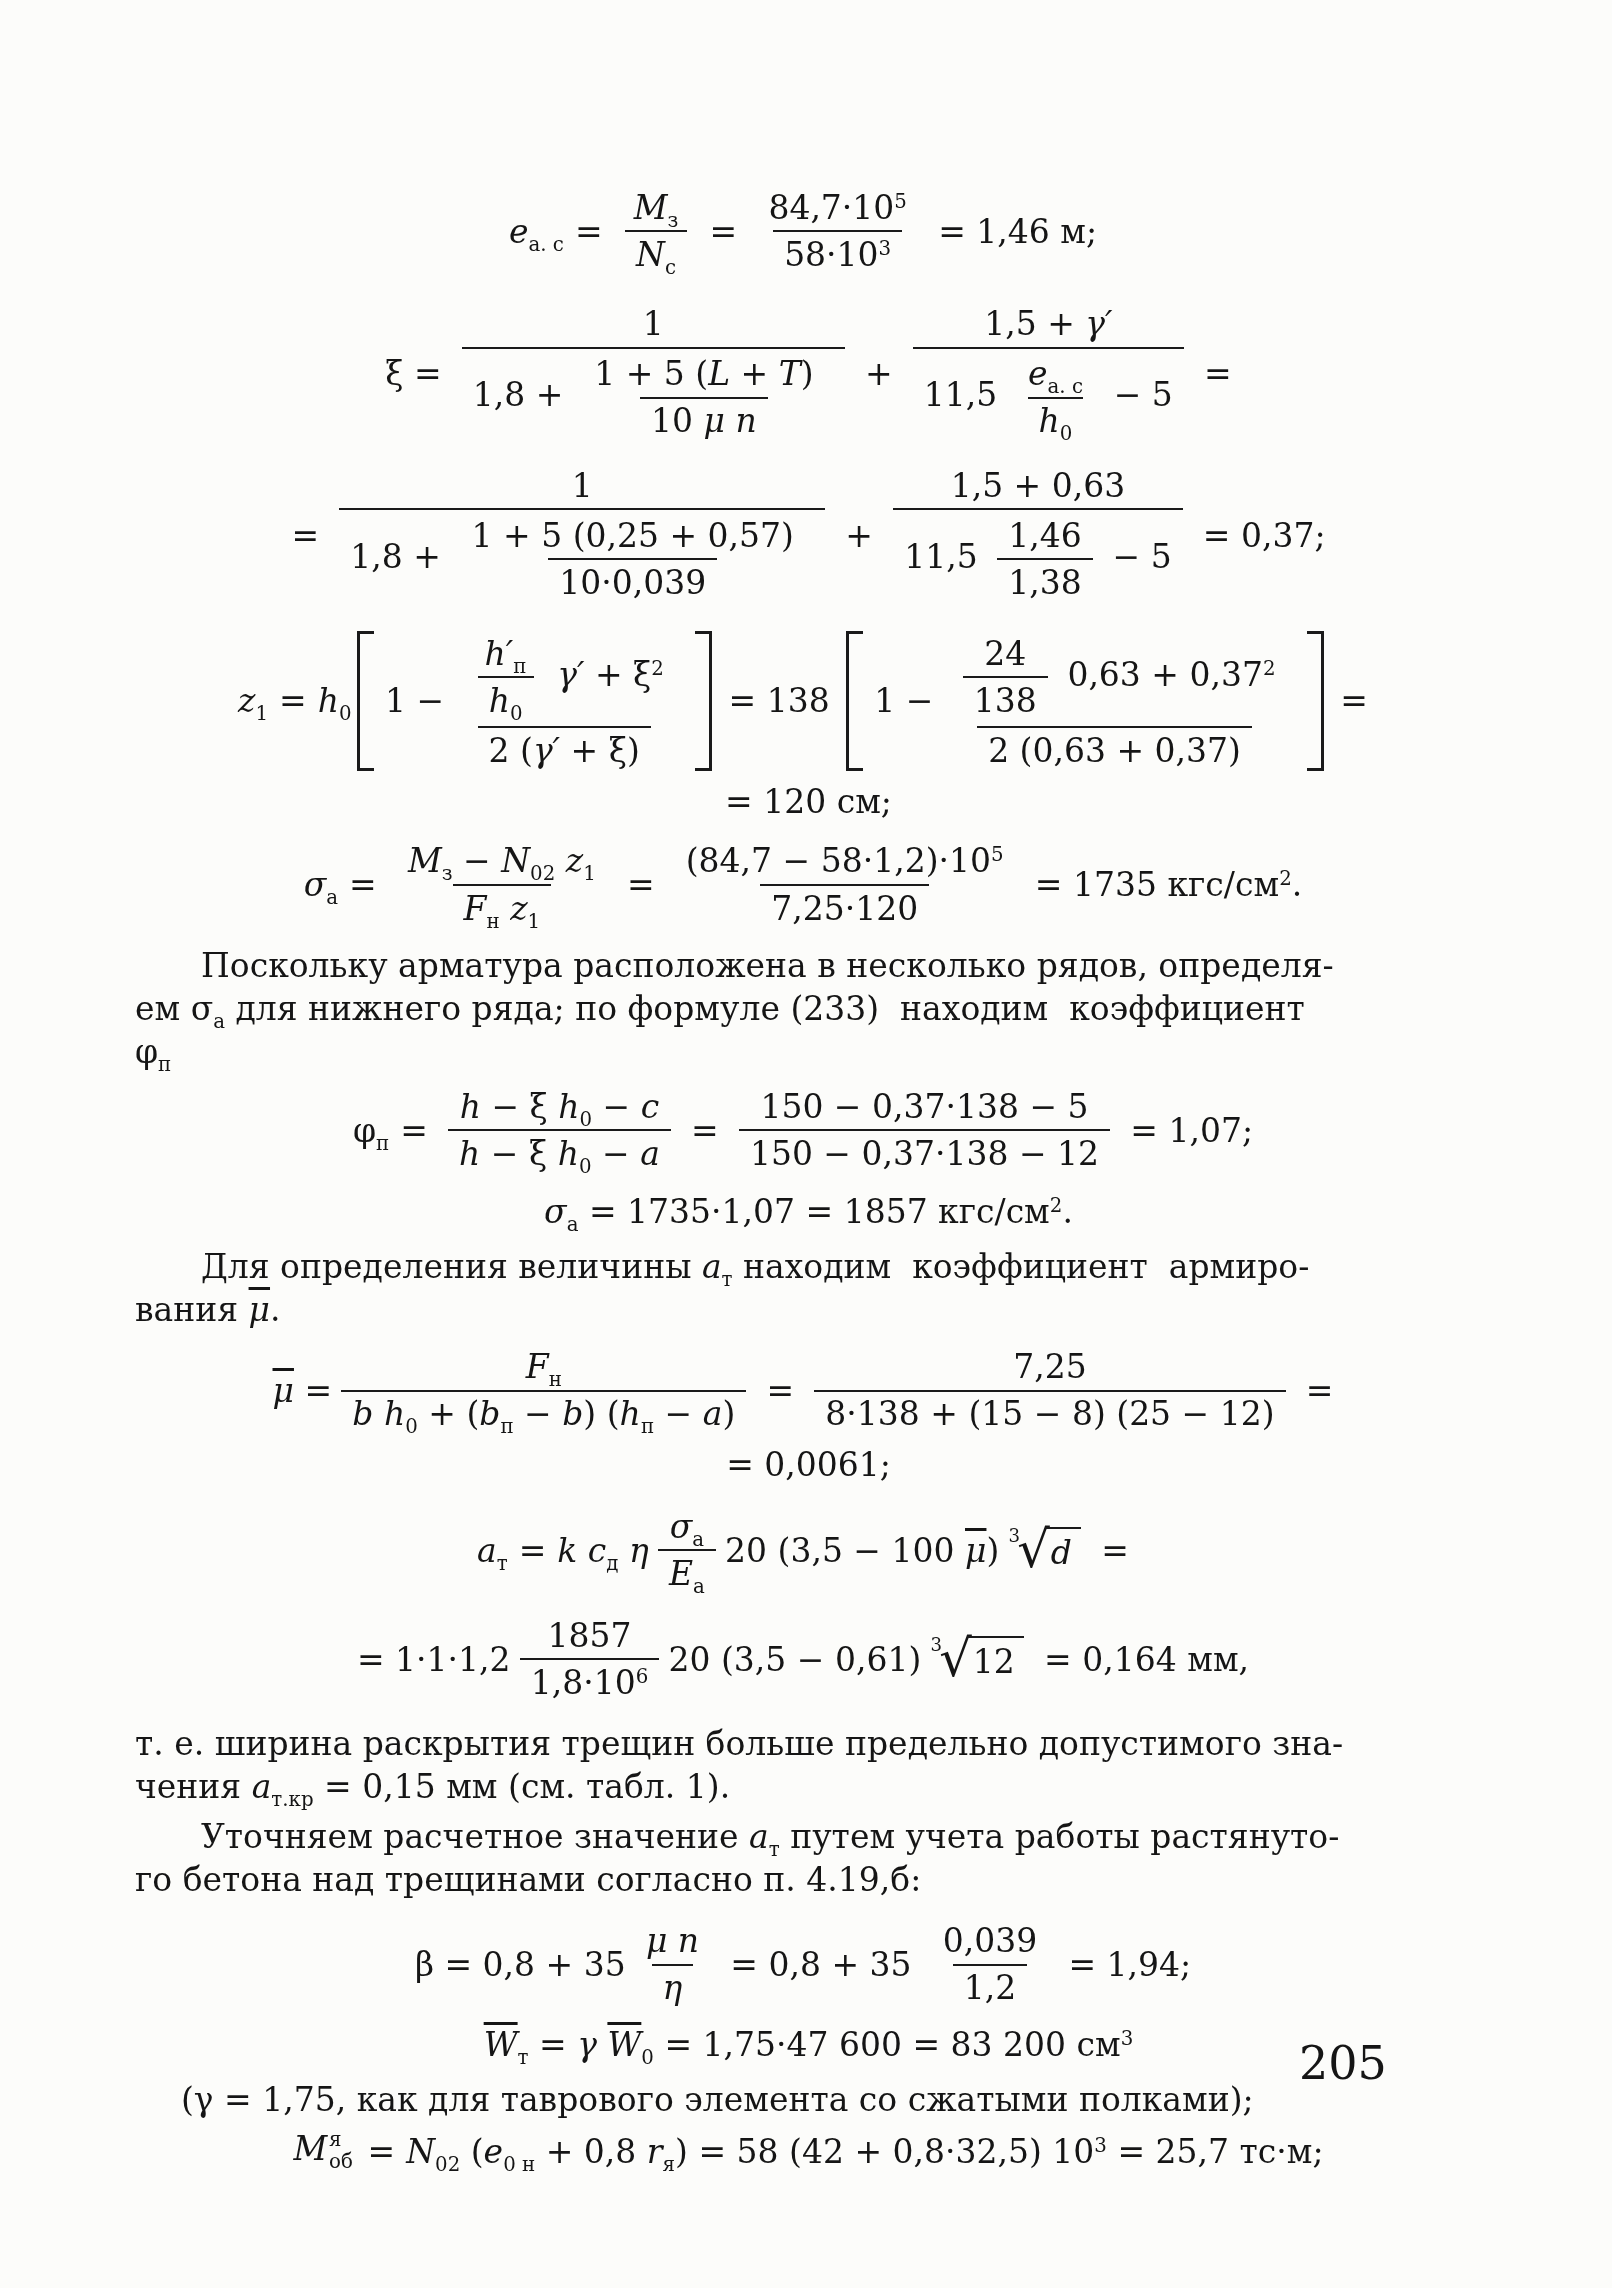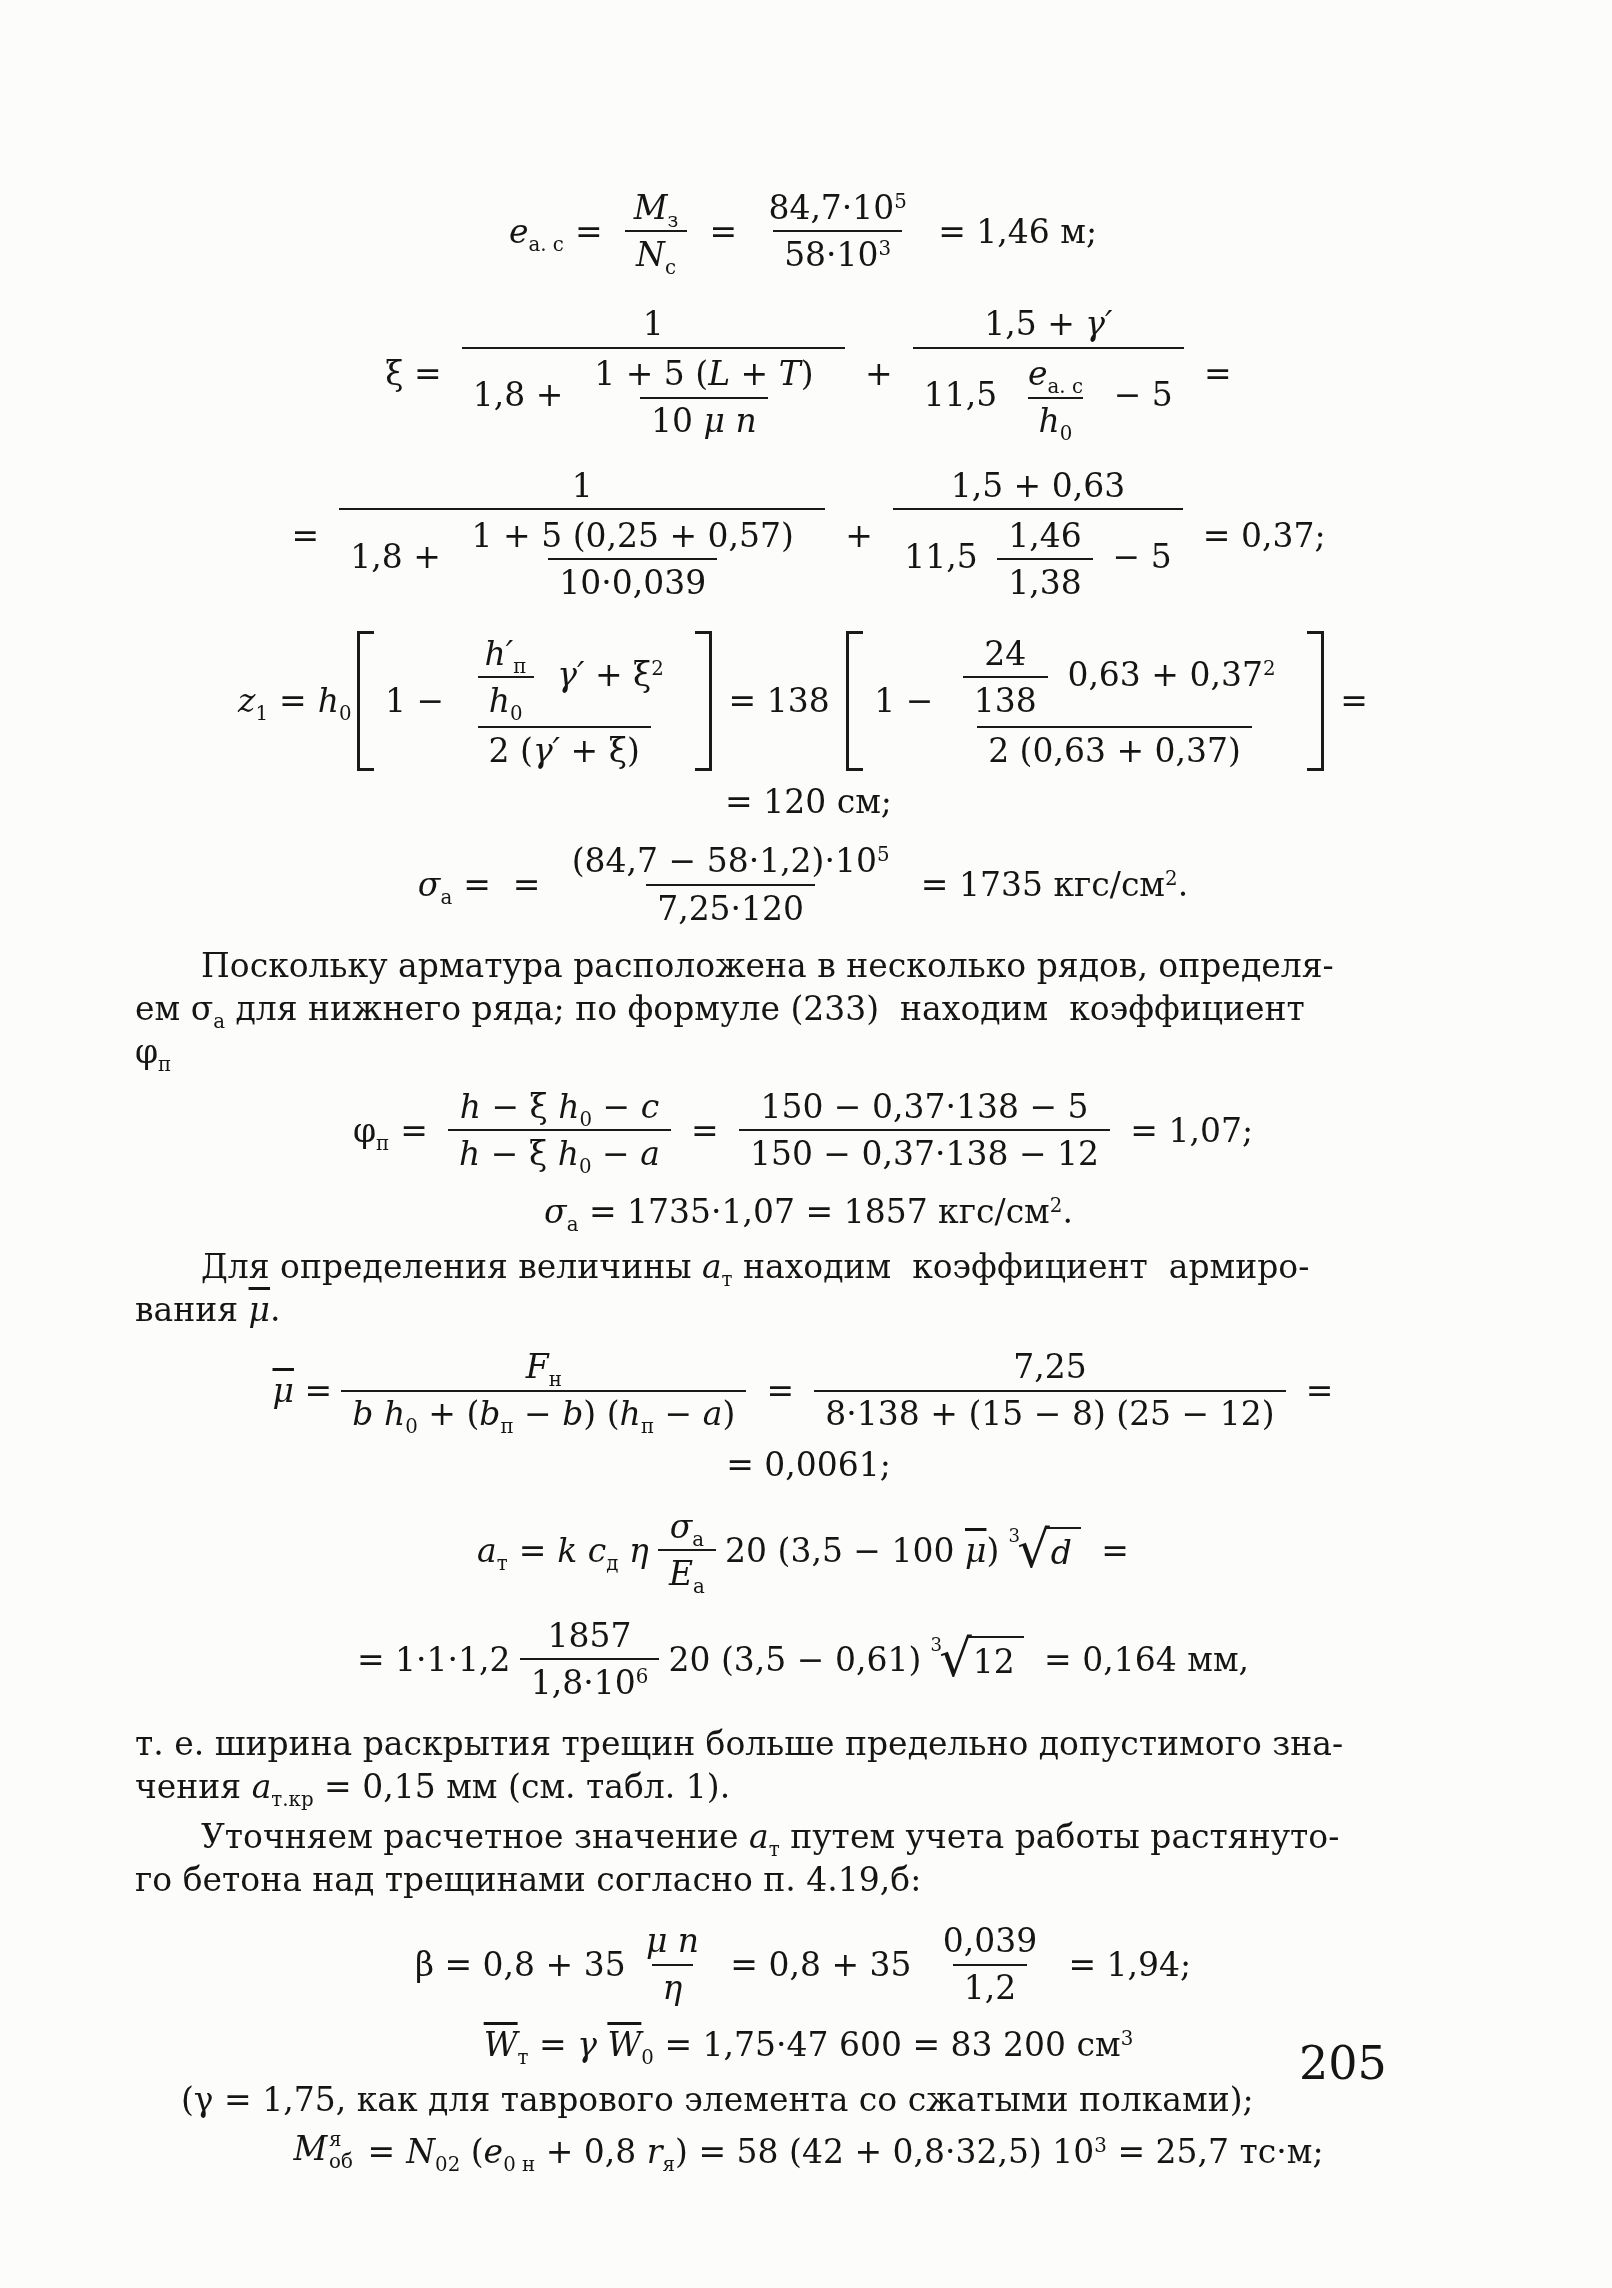--- a/index.html
+++ b/index.html
@@ -143,20 +143,24 @@
     <span class="g op">=</span>
   </div>
 
   <div class="fline" style="margin-top:7.4px;">
     <span class="g">= 120 см;</span>
   </div>
 
   <div class="fline" style="margin-top:16.6px;">
     <span class="g"><span class="v">σ</span><sub>а</sub></span>
     <span class="g op">=</span>
+    <span class="fr">
+      <span class="nu"><span class="v">M</span><sub>з</sub><span> − </span><span class="v">N</span><sub>02</sub><span> </span><span class="v">z</span><sub>1</sub></span>
+      <span class="de"><span class="v">F</span><sub>н</sub><span> </span><span class="v">z</span><sub>1</sub></span>
+    </span>
     <span class="g op">=</span>
     <span class="fr">
       <span class="nu"><span>(84,7 − 58·1,2)·10</span><sup>5</sup></span>
       <span class="de">7,25·120</span>
     </span>
     <span class="g op"><span>= 1735 кгс/см</span><sup>2</sup><span>.</span></span>
   </div>
 
   <div style="margin-top:13px;">
     <div class="pline indent">Поскольку арматура расположена в несколько рядов, определя-</div>

